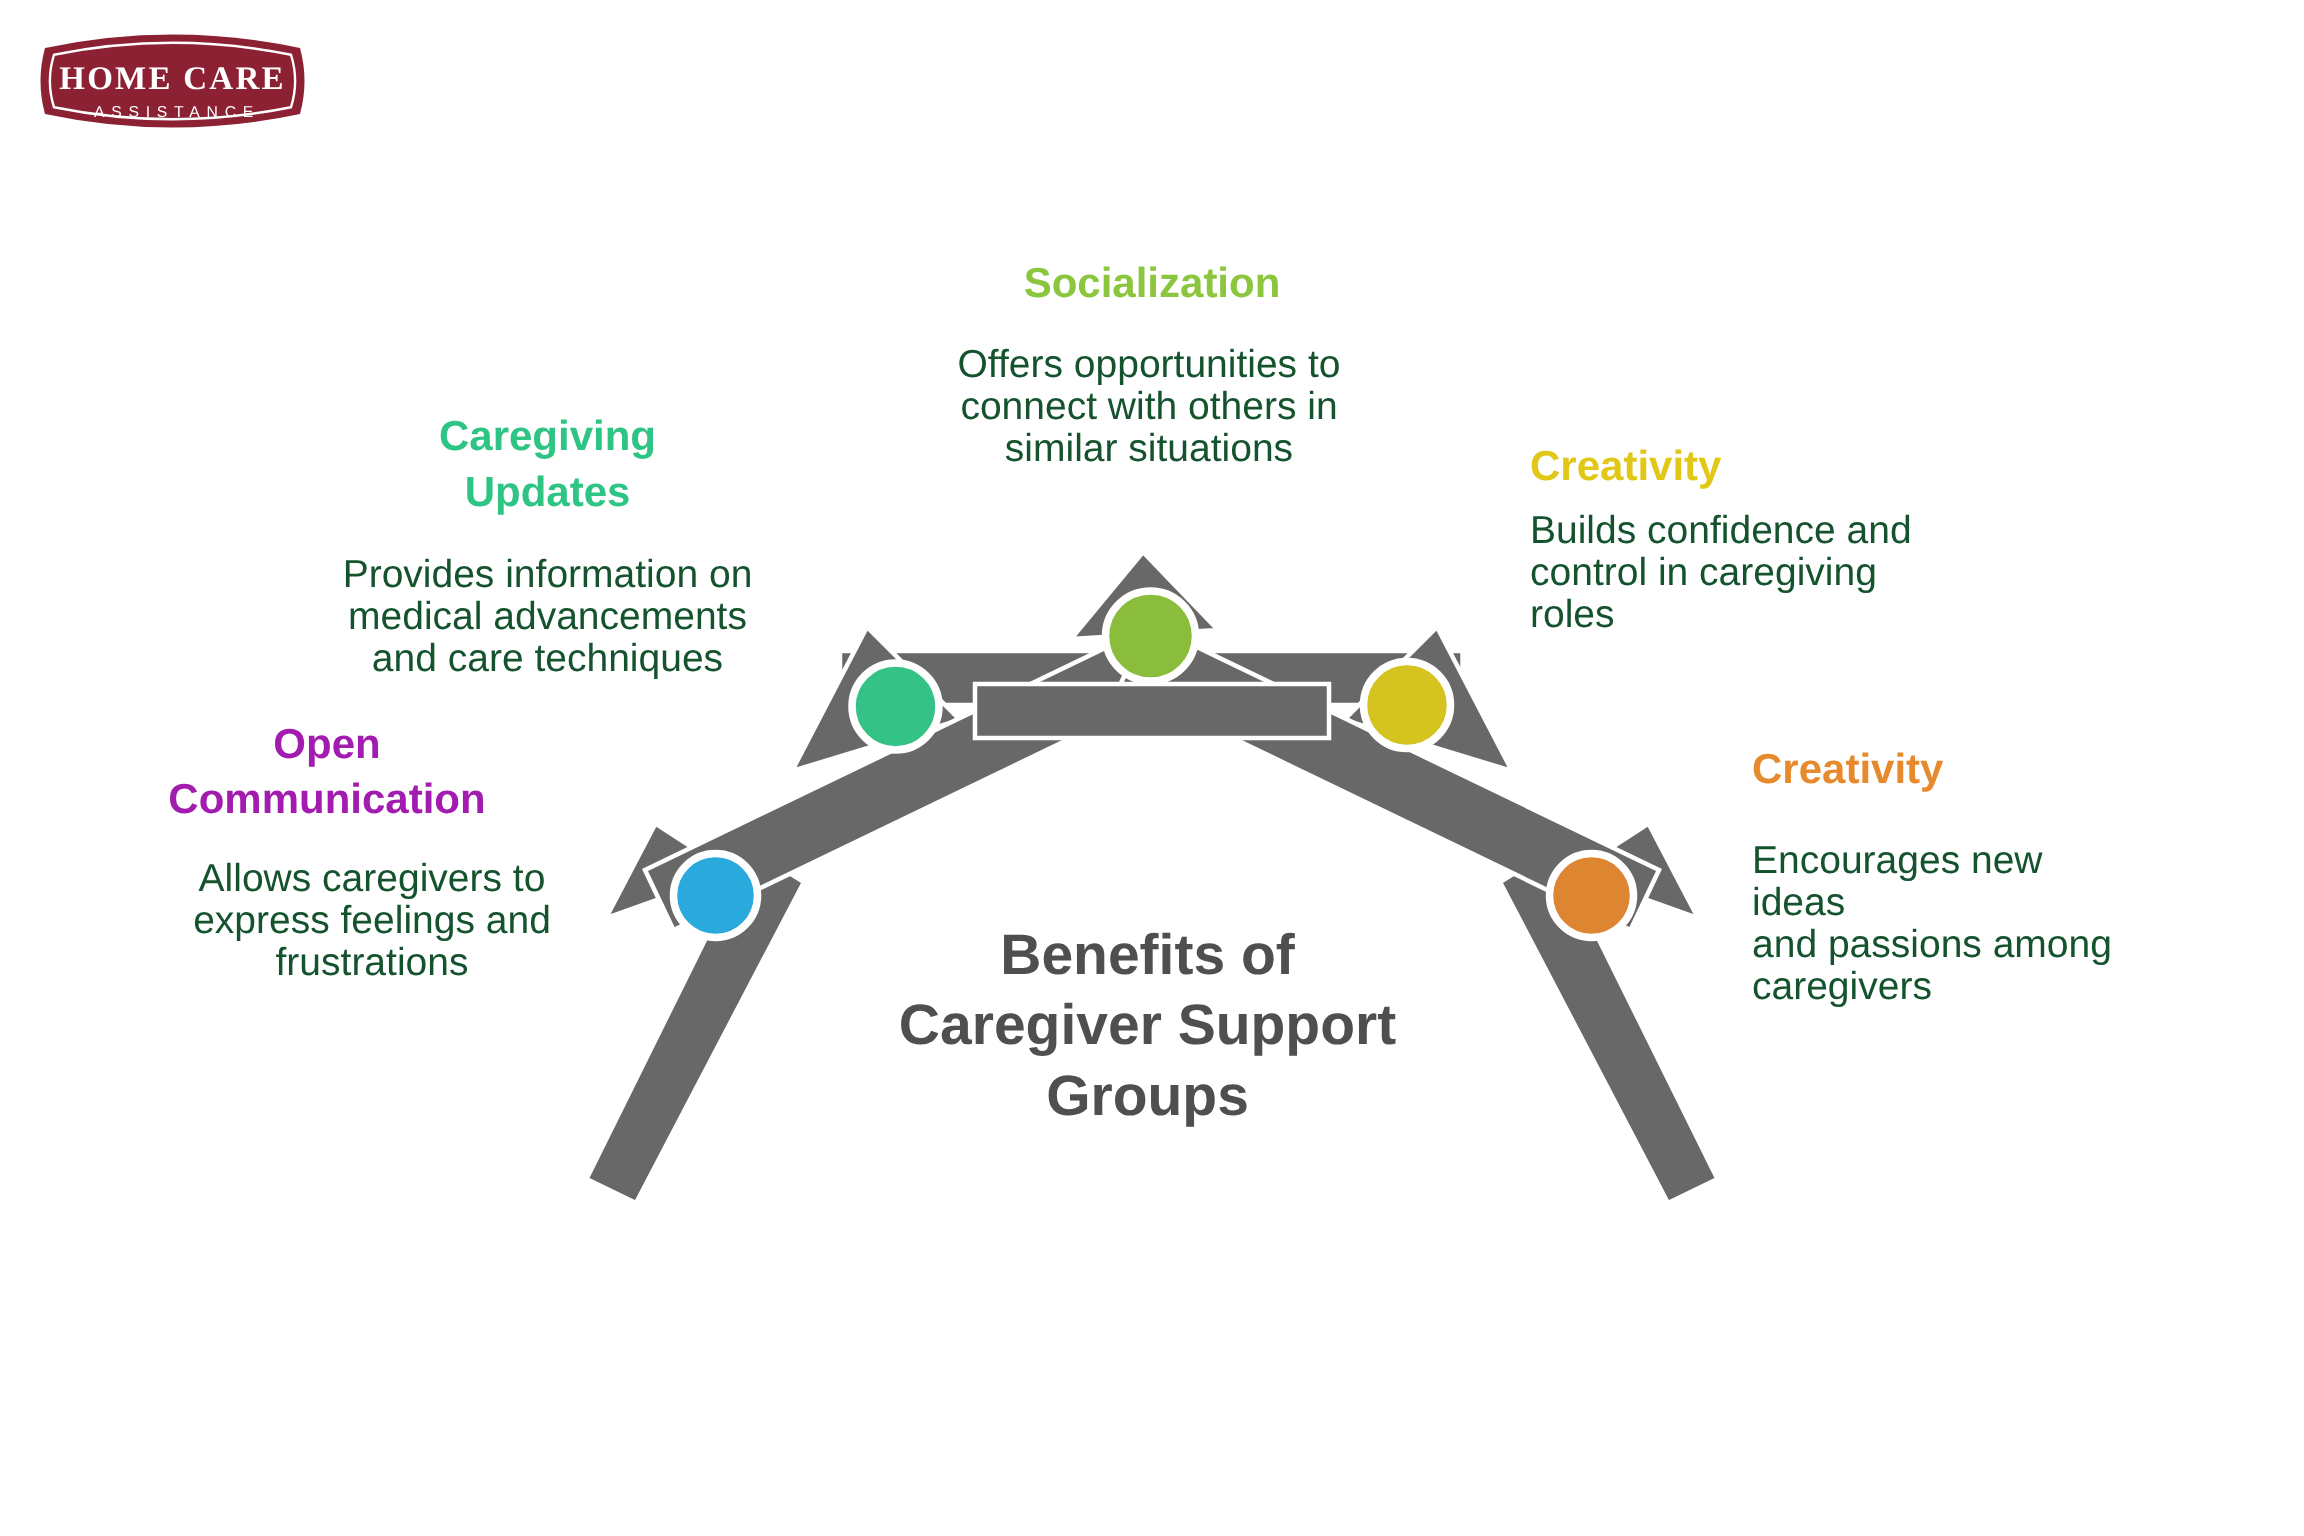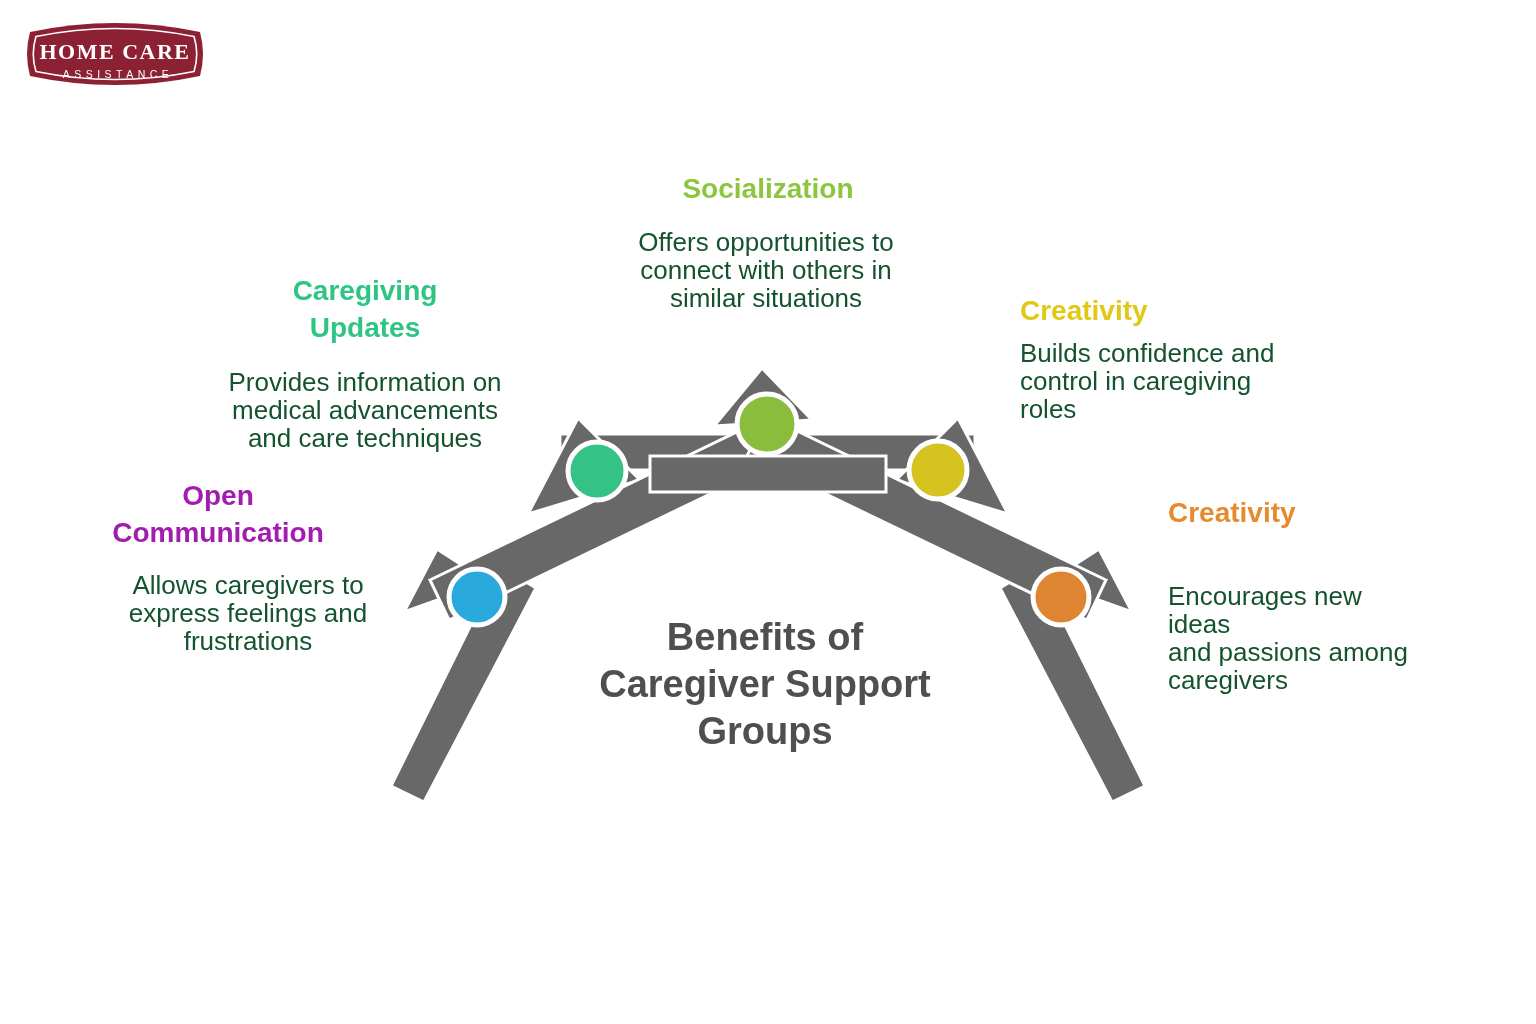--- a/index.html
+++ b/index.html
@@ -17,21 +17,21 @@
 
   .soc-head{left:568px;top:170px;width:400px;color:#8CC63E;}
   .soc-desc{left:616px;top:228px;width:300px;}
   .cu-head{left:215px;top:272px;width:300px;color:#2EC584;}
   .cu-desc{left:215px;top:368px;width:300px;}
   .oc-head{left:68px;top:477px;width:300px;color:#a21caf;}
   .oc-desc{left:128px;top:571px;width:240px;}
   .emp-head{left:1020px;top:292px;width:300px;color:#E2C816;}
   .emp-desc{left:1020px;top:339px;width:260px;}
   .cre-head{left:1168px;top:494px;width:300px;color:#E78A2E;}
-  .cre-desc{left:1168px;top:582px;width:250px;}
+  .cre-desc{left:1168px;top:559px;width:250px;}
   .main-title{left:565px;top:614px;width:400px;font-weight:700;font-size:38px;line-height:47px;color:#4E4F51;}
 
   .arch-svg{position:absolute;left:0;top:0;}
   .logo{position:absolute;left:22px;top:10px;width:186px;height:88px;}
   .logo text{fill:#ffffff;}
   .logo .l1{font-family:"Liberation Serif", serif;font-weight:700;font-size:22px;letter-spacing:1.5px;}
   .logo .l2{font-family:"Liberation Sans", sans-serif;font-size:10.5px;letter-spacing:4.5px;}
 </style>
 </head>
 <body>

